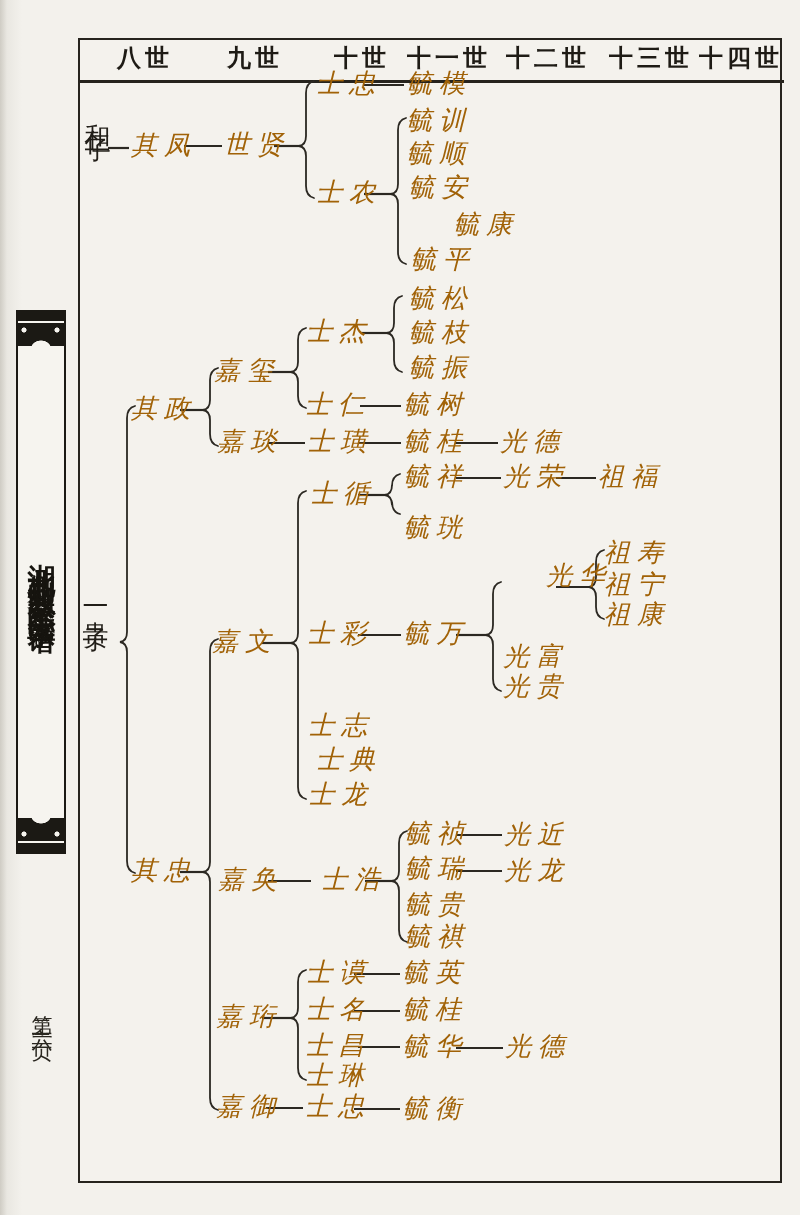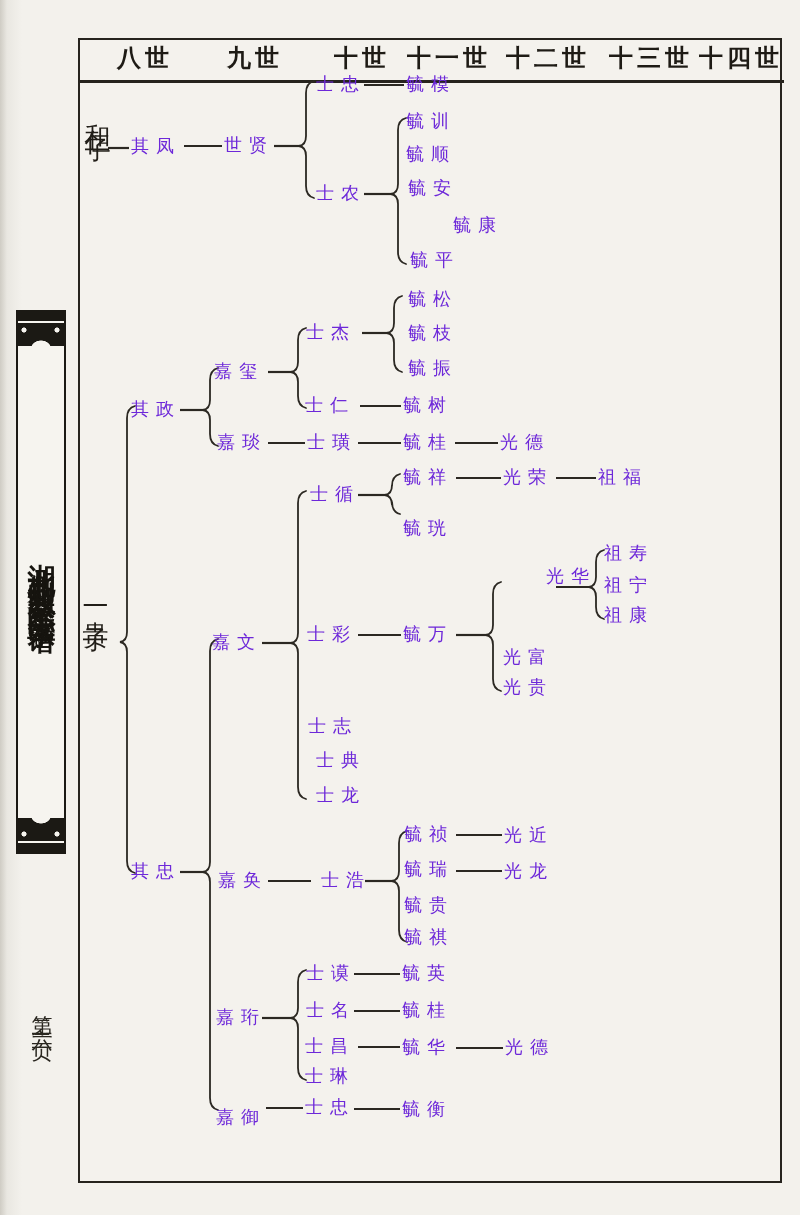--- a/index.html
+++ b/index.html
@@ -13,21 +13,21 @@
     position:absolute;left:78px;top:38px;width:704px;height:1145px;
     border:2.5px solid #26231d;background:#f4f2ed;box-sizing:border-box;
   }
   .header-sep{position:absolute;left:78px;top:80px;width:706px;height:2.5px;background:#26231d;}
   .gen-header{
     position:absolute;top:58px;transform:translate(-50%,-50%);
     font-size:24px;font-weight:bold;letter-spacing:4px;white-space:nowrap;color:#1e1b15;
   }
   .person{
     position:absolute;transform:translateY(-53%);
-    font-size:18px;letter-spacing:7px;line-height:1;white-space:nowrap;color:#6d28d9;
+    font-size:26px;letter-spacing:7px;line-height:1;white-space:nowrap;color:#a16207;font-style:italic;
   }
   .vperson{
     position:absolute;writing-mode:vertical-rl;text-orientation:upright;
     font-size:26px;letter-spacing:8px;line-height:1;color:#211e18;
   }
   #connectors{position:absolute;left:0;top:0;}
   
   .spine{
     position:absolute;left:16px;top:310px;width:50px;height:544px;
     display:flex;flex-direction:column;box-sizing:border-box;
@@ -158,40 +158,40 @@
     <div class="person" style="left: 604px; top: 586px;">祖宁</div>
     <div class="person" style="left: 604px; top: 616px; text-align: right;">祖康</div>
     <div class="person" style="left: 502px; top: 577px; margin-left: 44px;">光华</div>
     <div class="person" style="left: 307px; top: 635px;">士彩</div>
     <div class="person" style="left: 403px; top: 635px;">毓万</div>
     <div class="person" style="left: 503px; top: 658px;">光富</div>
     <div class="person" style="left: 503px; top: 688px;">光贵</div>
     <div class="person" style="left: 212px; top: 643px;">嘉文</div>
     <div class="person" style="left: 308px; top: 727px;">士志</div>
     <div class="person" style="left: 308px; top: 761px; margin-left: 8px;">士典</div>
-    <div class="person" style="left: 316px; top: 796px;">士龙</div>
+    <div class="person" style="left: 308px; top: 796px;">士龙</div>
     <div class="person" style="left: 131px; top: 872px;">其忠</div>
     <div class="person" style="left: 404px; top: 835px;">毓祯</div>
     <div class="person" style="left: 504px; top: 836px;">光近</div>
     <div class="person" style="left: 404px; top: 870px;">毓瑞</div>
     <div class="person" style="left: 504px; top: 872px;">光龙</div>
     <div class="person" style="left: 404px; top: 906px;">毓贵</div>
     <div class="person" style="left: 404px; top: 938px;">毓祺</div>
     <div class="person" style="left: 218px; top: 881px;">嘉奂</div>
     <div class="person" style="left: 313px; top: 881px; margin-left: 8px;">士浩</div>
     <div class="person" style="left: 306px; top: 974px;">士谟</div>
     <div class="person" style="left: 402px; top: 974px;">毓英</div>
     <div class="person" style="left: 306px; top: 1011px;">士名</div>
     <div class="person" style="left: 402px; top: 1011px;">毓桂</div>
     <div class="person" style="left: 305px; top: 1047px;">士昌</div>
     <div class="person" style="left: 402px; top: 1048px; text-align: center;">毓华</div>
     <div class="person" style="left: 505px; top: 1048px;">光德</div>
     <div class="person" style="left: 305px; top: 1077px;">士琳</div>
     <div class="person" style="left: 216px; top: 1018px;">嘉珩</div>
-    <div class="person" style="left: 216px; top: 1108px; margin-top: 10px;">嘉御</div>
+    <div class="person" style="left: 216px; top: 1108px;">嘉御</div>
     <div class="person" style="left: 305px; top: 1108px;">士忠</div>
     <div class="person" style="left: 402px; top: 1110px;">毓衡</div>
     <div class="vperson" style="left: 84px; top: 102px;">和仁子</div>
     <div class="vperson" style="left: 82px; top: 592px;">一贵子</div>
   </div>
 
 <div class="spine">
   <div class="bar"></div>
   <div class="orn orn-top"></div>
   <div class="spine-text">

